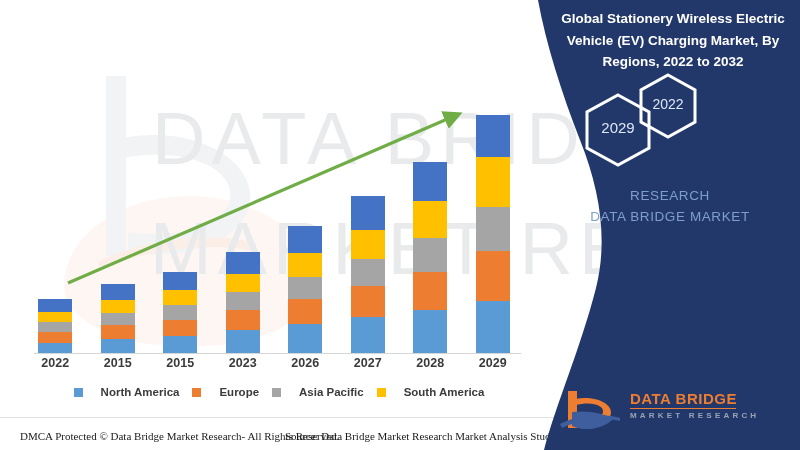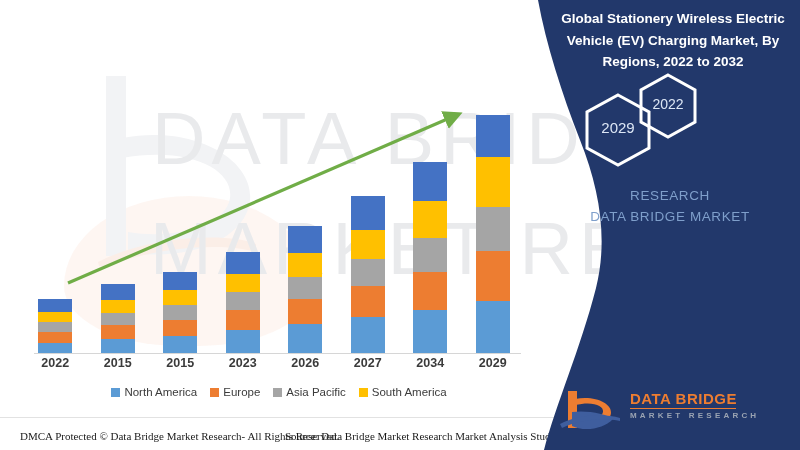--- a/index.html
+++ b/index.html
@@ -72,21 +72,21 @@
   
   .arrow-svg { position:absolute; left:0; top:0; width:800px; height:450px; z-index:4; pointer-events:none; }
 
   
   .legend {
     position:absolute; left:24px; top:383px; width:510px; height:18px;
     display:flex; align-items:center; justify-content:center; gap:13px; z-index:3;
   }
   .legend-item { display:flex; align-items:center; gap:4px; }
   .legend-sw { width:9px; height:9px; display:inline-block; }
-  .legend-lbl { font-size:11.5px; font-weight:400; color:#3b3b3b; white-space:nowrap; }
+  .legend-lbl { font-size:11.5px; font-weight:700; color:#3b3b3b; white-space:nowrap;margin-left:14px; }
 
   
   .footer-line { position:absolute; left:0; top:417px; width:560px; height:1px; background:#e2e2e2; z-index:3; }
   .footer {
     position:absolute; left:20px; top:428px; width:520px; height:16px; z-index:3;
     font-family:"Liberation Serif", serif;
     font-size:11px; color:#1a1a1a;
     display:flex; align-items:center;
   }
   .footer .dmca { white-space:nowrap; }
@@ -200,21 +200,21 @@
       </div>
   </div>
 
   <div class="axis-labels" id="axis-labels">
       <span>2022</span>
       <span>2015</span>
       <span>2015</span>
       <span>2023</span>
       <span>2026</span>
       <span>2027</span>
-      <span>2034</span>
+      <span>2028</span>
       <span>2029</span>
     </div>
 
   <svg class="arrow-svg" viewBox="0 0 800 450">
     <defs>
       <marker id="ah" markerWidth="7" markerHeight="7" refX="2.4" refY="3" orient="auto">
         <path d="M0,0 L0,6 L6,3 z" fill="#70ad47"></path>
       </marker>
     </defs>
     <line x1="68" y1="283" x2="452" y2="117" stroke="#70ad47" stroke-width="3.2" marker-end="url(#ah)"></line>

